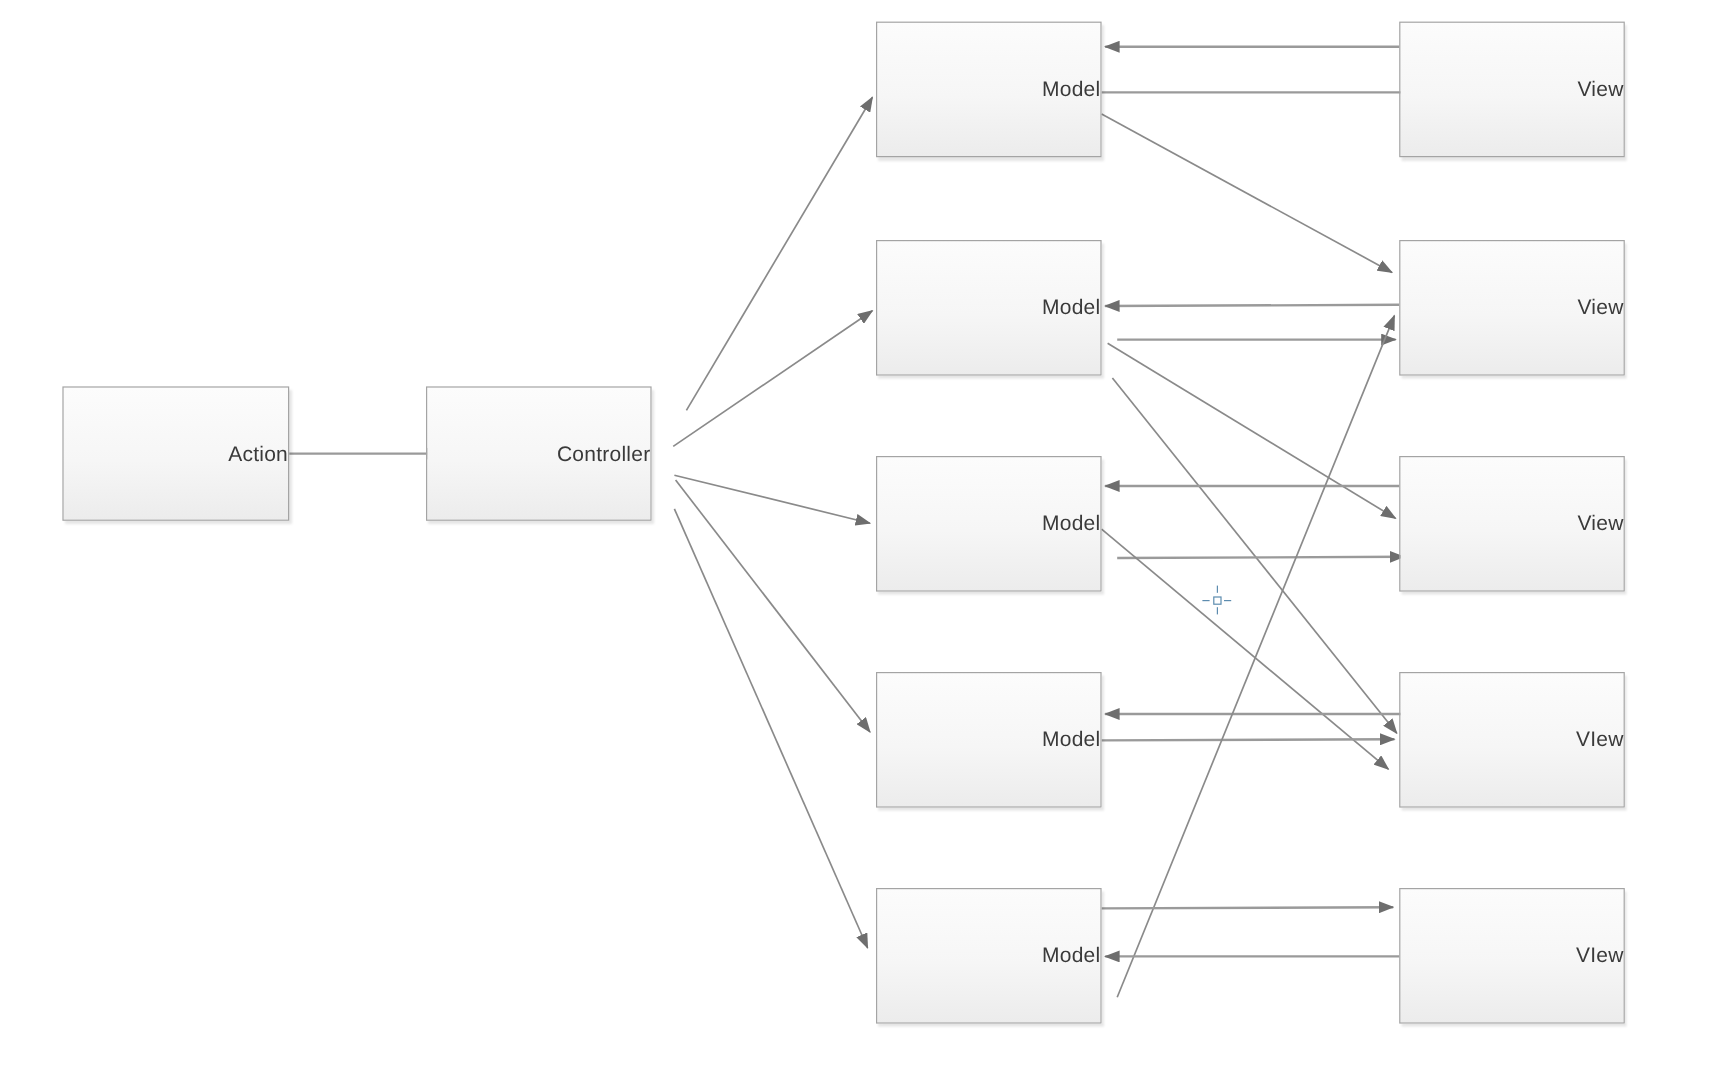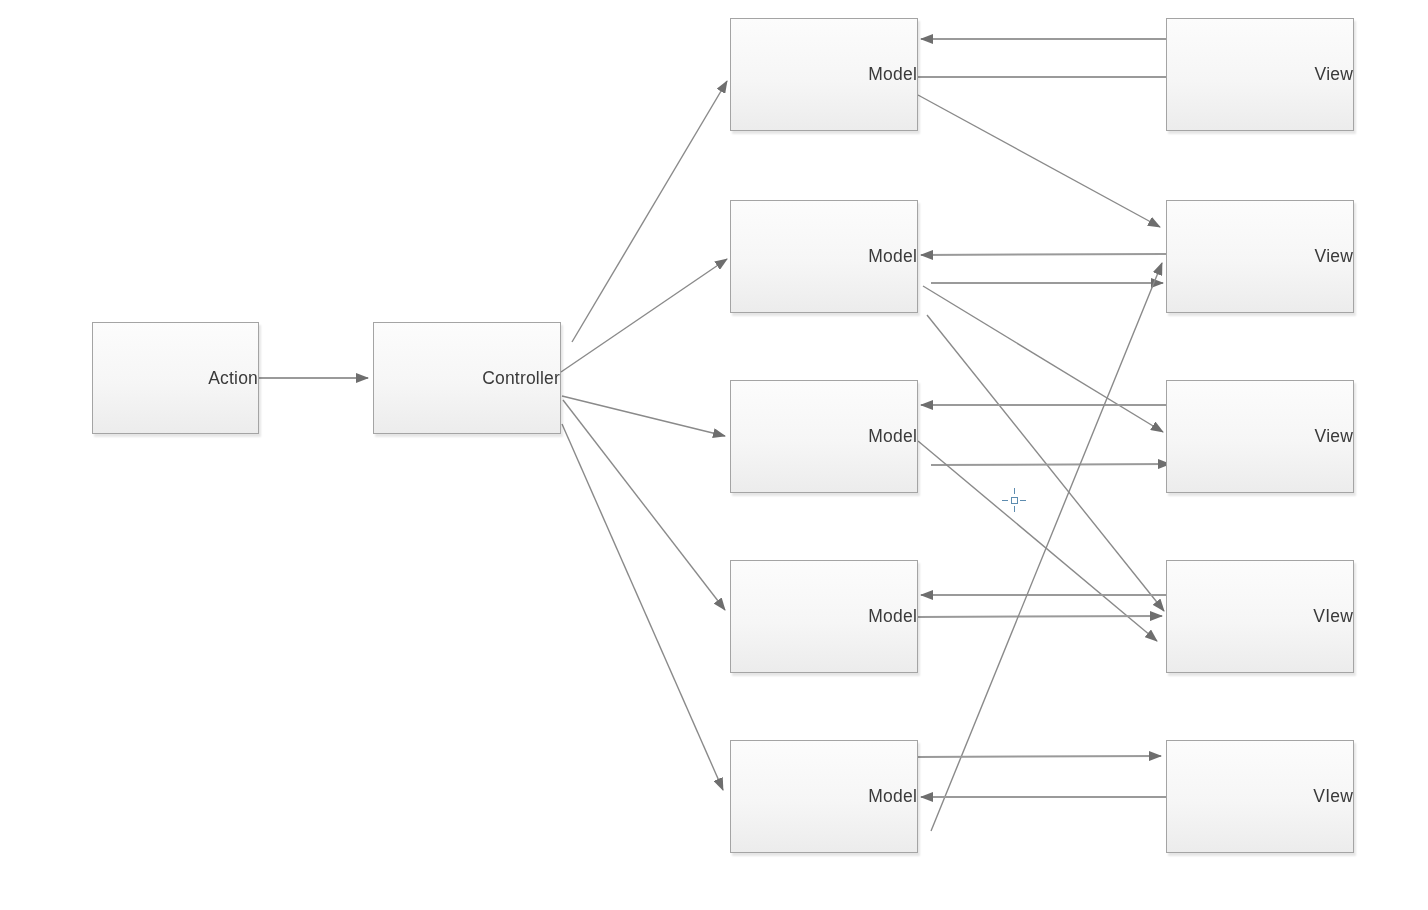--- a/index.html
+++ b/index.html
@@ -83,24 +83,24 @@
         <line x1="918" y1="441" x2="1157" y2="641" stroke="#8a8a8a" stroke-width="1.4" marker-end="url(#arrowhead)"></line>
         <line x1="1174" y1="595" x2="921" y2="595" stroke="#9a9a9a" stroke-width="2" marker-end="url(#arrowhead)"></line>
         <line x1="918" y1="617" x2="1162" y2="616" stroke="#9a9a9a" stroke-width="2" marker-end="url(#arrowhead)"></line>
         <line x1="931" y1="831" x2="1162" y2="263" stroke="#8a8a8a" stroke-width="1.4" marker-end="url(#arrowhead)"></line>
         <line x1="918" y1="757" x2="1161" y2="756" stroke="#9a9a9a" stroke-width="2" marker-end="url(#arrowhead)"></line>
         <line x1="1166" y1="797" x2="921" y2="797" stroke="#9a9a9a" stroke-width="2" marker-end="url(#arrowhead)"></line>
       </g>
   </svg>
 
   <div id="nodes">
-      <div class="node" style="left: 52px; top: 322px; width: 167px; height: 112px; margin-left: 40px;">
+      <div class="node" style="left: 52px; top: 322px; width: 189px; height: 112px;">
         <span class="node-label">Action</span>
       </div>
-      <div class="node" style="left: 373px; top: 322px; width: 188px; height: 112px;">
+      <div class="node" style="left: 355px; top: 322px; width: 188px; height: 112px;">
         <span class="node-label">Controller</span>
       </div>
       <div class="node" style="left: 730px; top: 18px; width: 188px; height: 113px;">
         <span class="node-label">Model</span>
       </div>
       <div class="node" style="left: 730px; top: 200px; width: 188px; height: 113px;">
         <span class="node-label">Model</span>
       </div>
       <div class="node" style="left: 730px; top: 380px; width: 188px; height: 113px;">
         <span class="node-label">Model</span>

